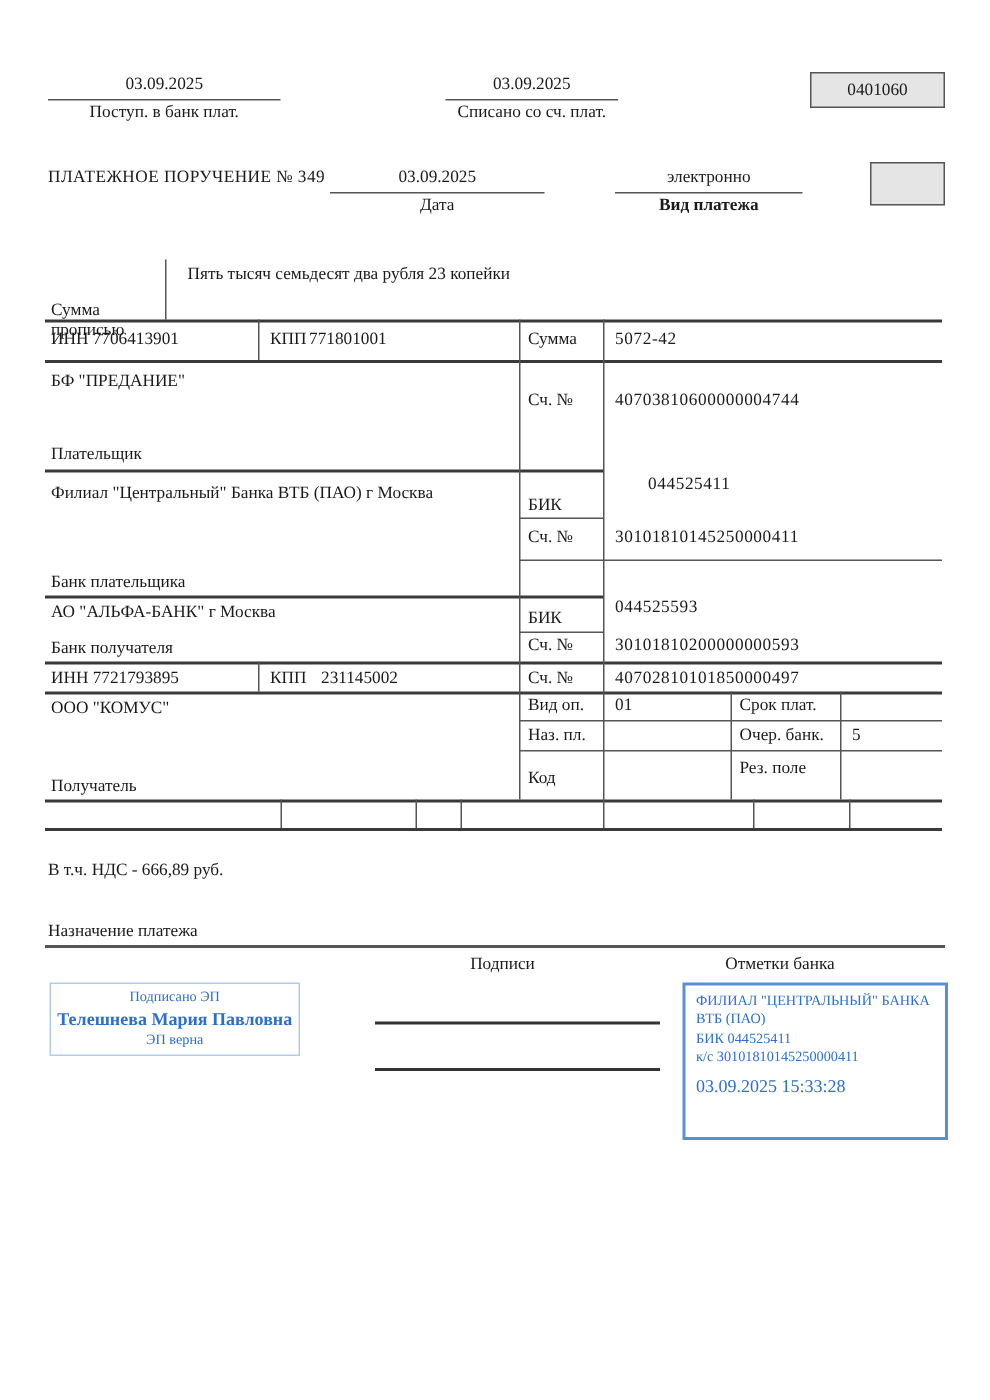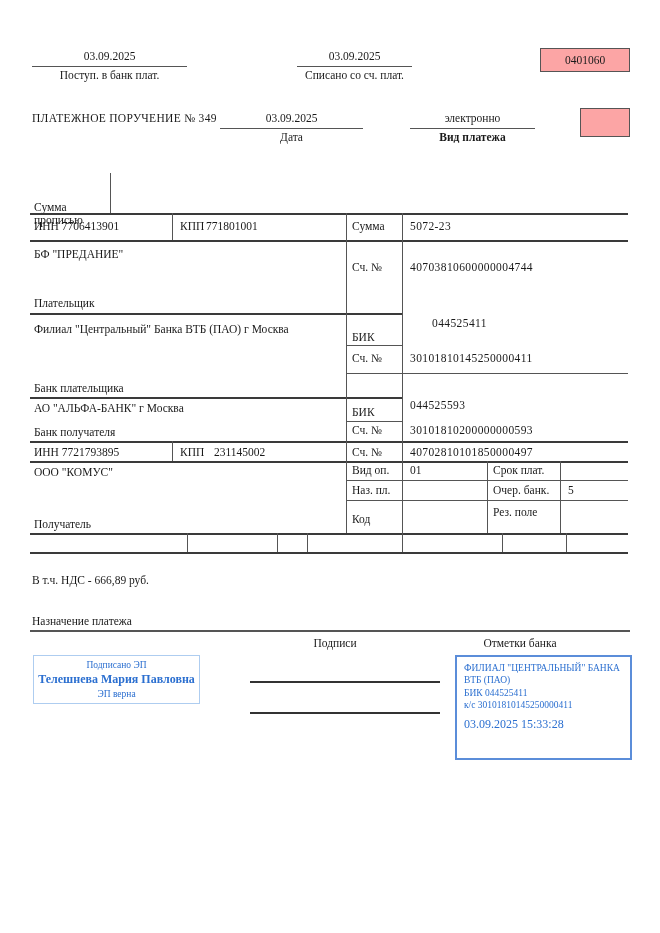--- a/index.html
+++ b/index.html
@@ -15,21 +15,21 @@
     font-family:"Liberation Serif","DejaVu Serif",serif;
     color:#1a1a1a;font-size:11.5px;
   }
   .page{position:absolute;left:0;top:0;width:660px;height:933px;background:#fff;overflow:hidden;}
   .t{position:absolute;white-space:nowrap;line-height:1.15;}
   .ctr{text-align:center;white-space:nowrap;}
   .wrap{white-space:normal;margin-top:24px;}
   .hl{position:absolute;background:var(--line-color);height:1px;}
   .hl2{position:absolute;background:var(--line-dark);height:2px;}
   .vl{position:absolute;background:var(--line-color);width:1px;}
-  .box{position:absolute;border:1px solid var(--line-color);background:#fca5a5;}
+  .box{position:absolute;border:1px solid var(--line-color);background:#e5e5e5;}
   .code-box{display:flex;align-items:center;justify-content:center;font-size:11.5px;}
   .esign{
     position:absolute;left:33px;top:655px;width:165px;height:47px;
     border:1px solid var(--esign-border);
     display:flex;flex-direction:column;align-items:center;justify-content:center;
     color:var(--accent-blue);
   }
   .esign .l1{font-size:9.5px;}
   .esign .nm{font-size:12px;font-weight:bold;margin:2px 0;}
   .esign .l3{font-size:9.5px;}
@@ -65,28 +65,29 @@
   <div class="t ctr" style="left:220px;top:112px;width:143px;">03.09.2025</div>
   <div class="hl" style="left:220px;top:128px;width:143px;"></div>
   <div class="t ctr" style="left:220px;top:131px;width:143px;">Дата</div>
   <div class="t ctr" style="left:410px;top:112px;width:125px;">электронно</div>
   <div class="hl" style="left:410px;top:128px;width:125px;"></div>
   <div class="t ctr" style="left:410px;top:131px;width:125px;font-weight:bold;">Вид платежа</div>
   <div class="box" style="left:580px;top:108px;width:48px;height:27px;"></div>
 
   <div class="t wrap" style="left:34px;top:177px;width:66px;">Сумма прописью</div>
   <div class="vl" style="left:110px;top:173px;height:40px;"></div>
+  <div class="t" style="left:125px;top:177px;">Пять тысяч семьдесят два рубля 23 копейки</div>
   <div class="hl2" style="left:30px;top:213px;width:598px;"></div>
 
   <div class="t" style="left:34px;top:220px;">ИНН 7706413901</div>
   <div class="vl" style="left:172px;top:213px;height:27px;"></div>
   <div class="t" style="left:180px;top:220px;">КПП</div>
   <div class="t" style="left:206px;top:220px;">771801001</div>
   <div class="t" style="left:352px;top:220px;">Сумма</div>
-  <div class="t num" style="left:410px;top:220px;">5072-23</div>
+  <div class="t num" style="left:410px;top:220px;">5072-42</div>
   <div class="hl2" style="left:30px;top:240px;width:598px;"></div>
 
   <div class="t" style="left:34px;top:248px;">БФ "ПРЕДАНИЕ"</div>
   <div class="t" style="left:352px;top:261px;">Сч. №</div>
   <div class="t num" style="left:410px;top:261px;">40703810600000004744</div>
   <div class="t" style="left:34px;top:297px;">Плательщик</div>
   <div class="hl2" style="left:30px;top:313px;width:372px;"></div>
 
   <div class="t" style="left:34px;top:323px;">Филиал "Центральный" Банка ВТБ (ПАО) г Москва</div>
   <div class="t num" style="left:410px;top:317px;padding-left:22px;">044525411</div>

